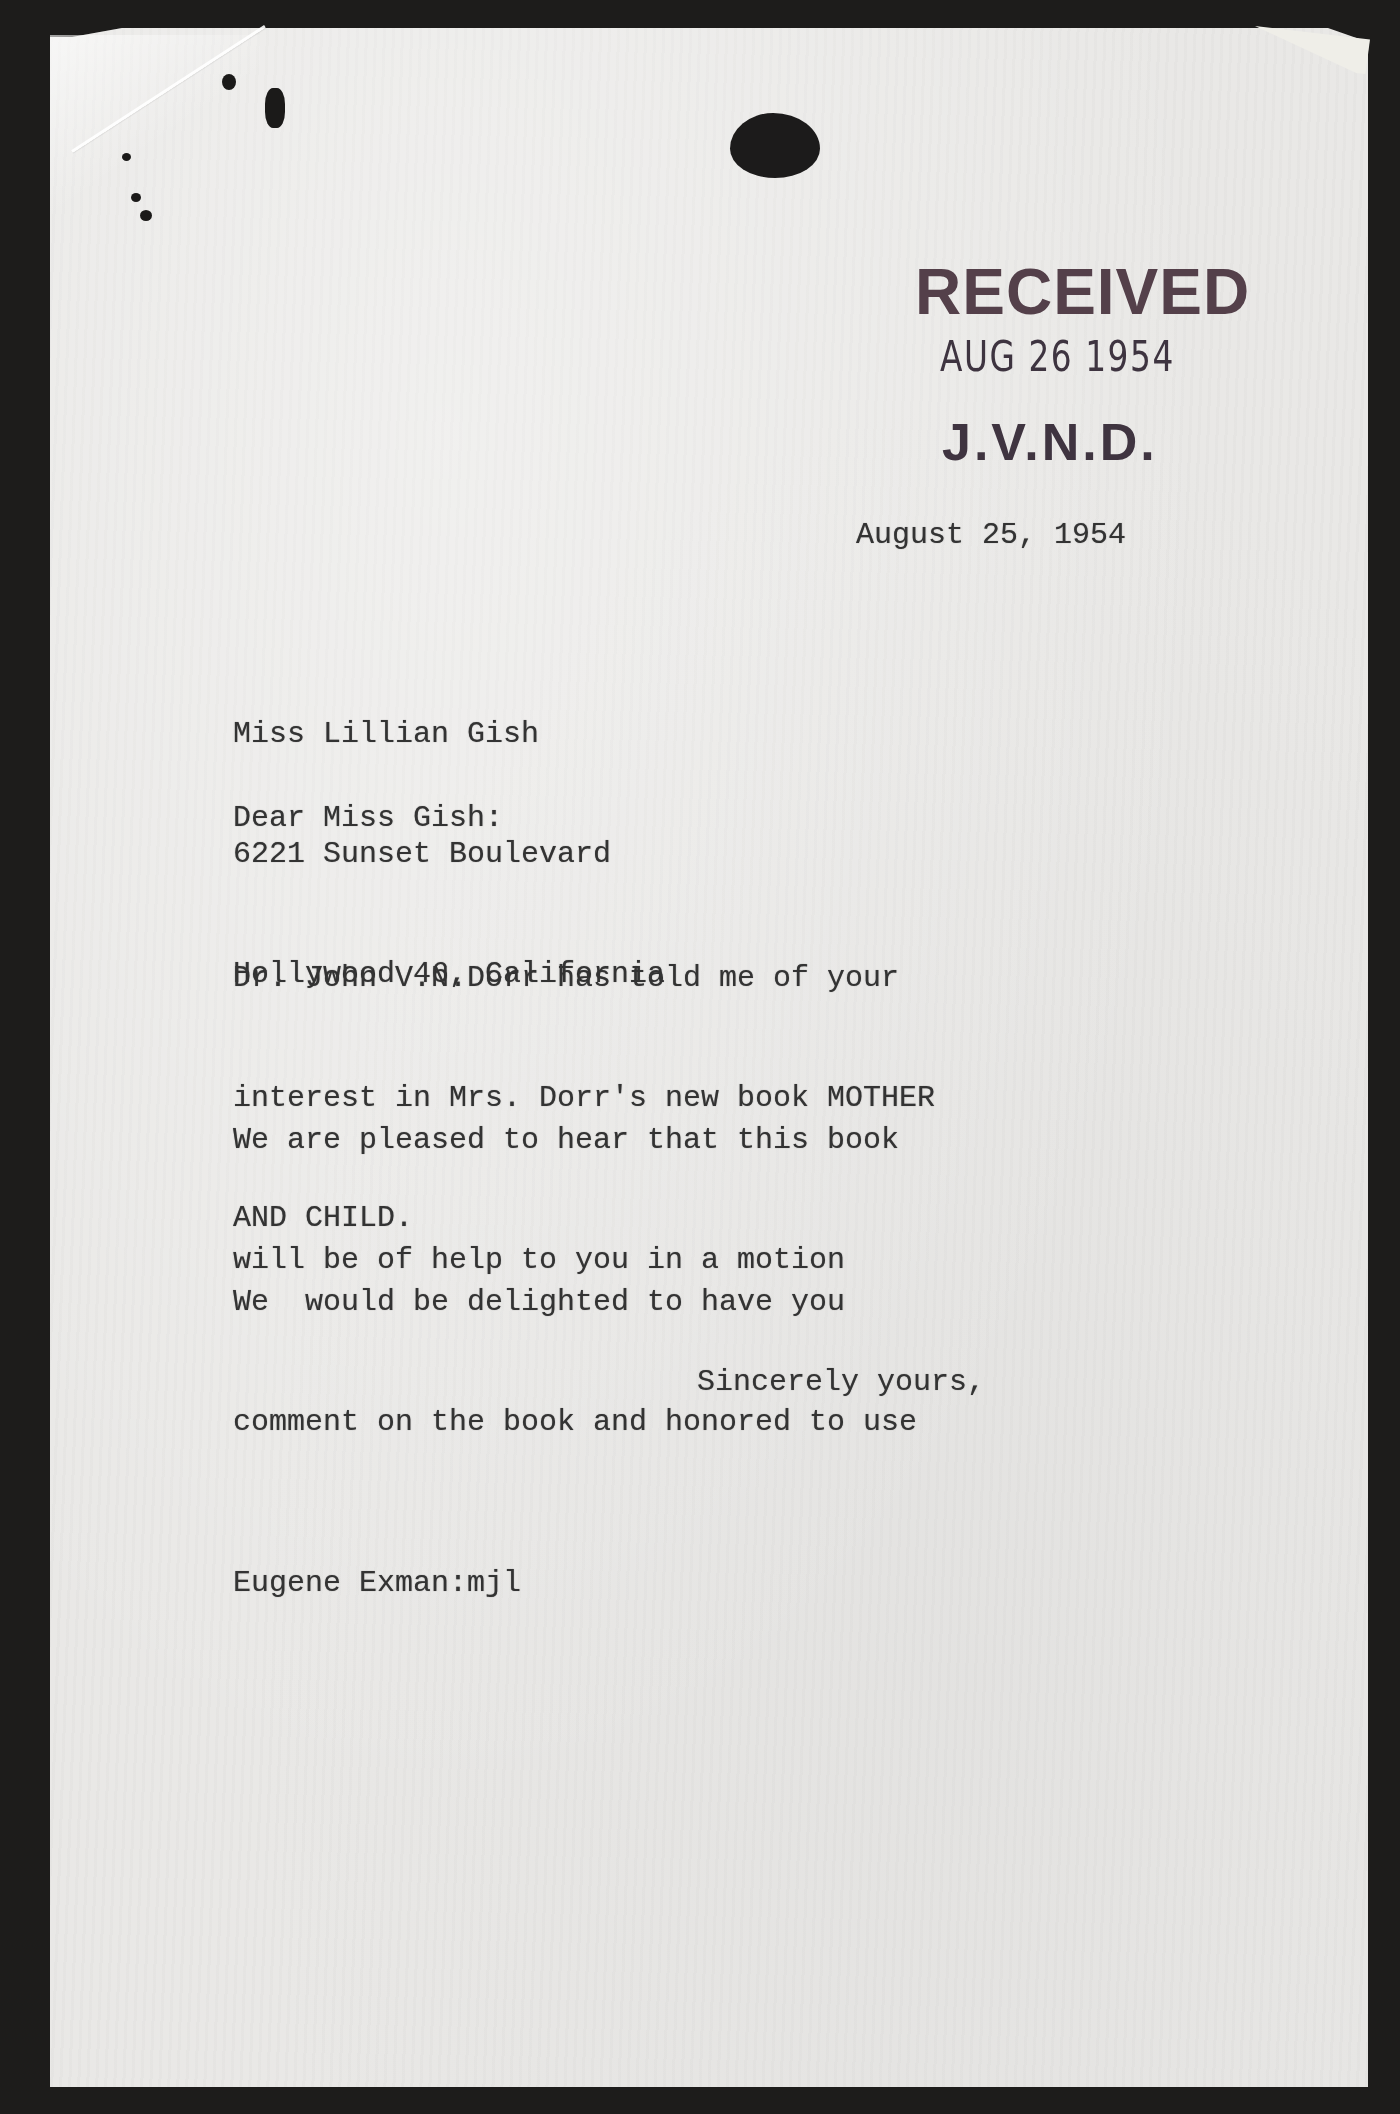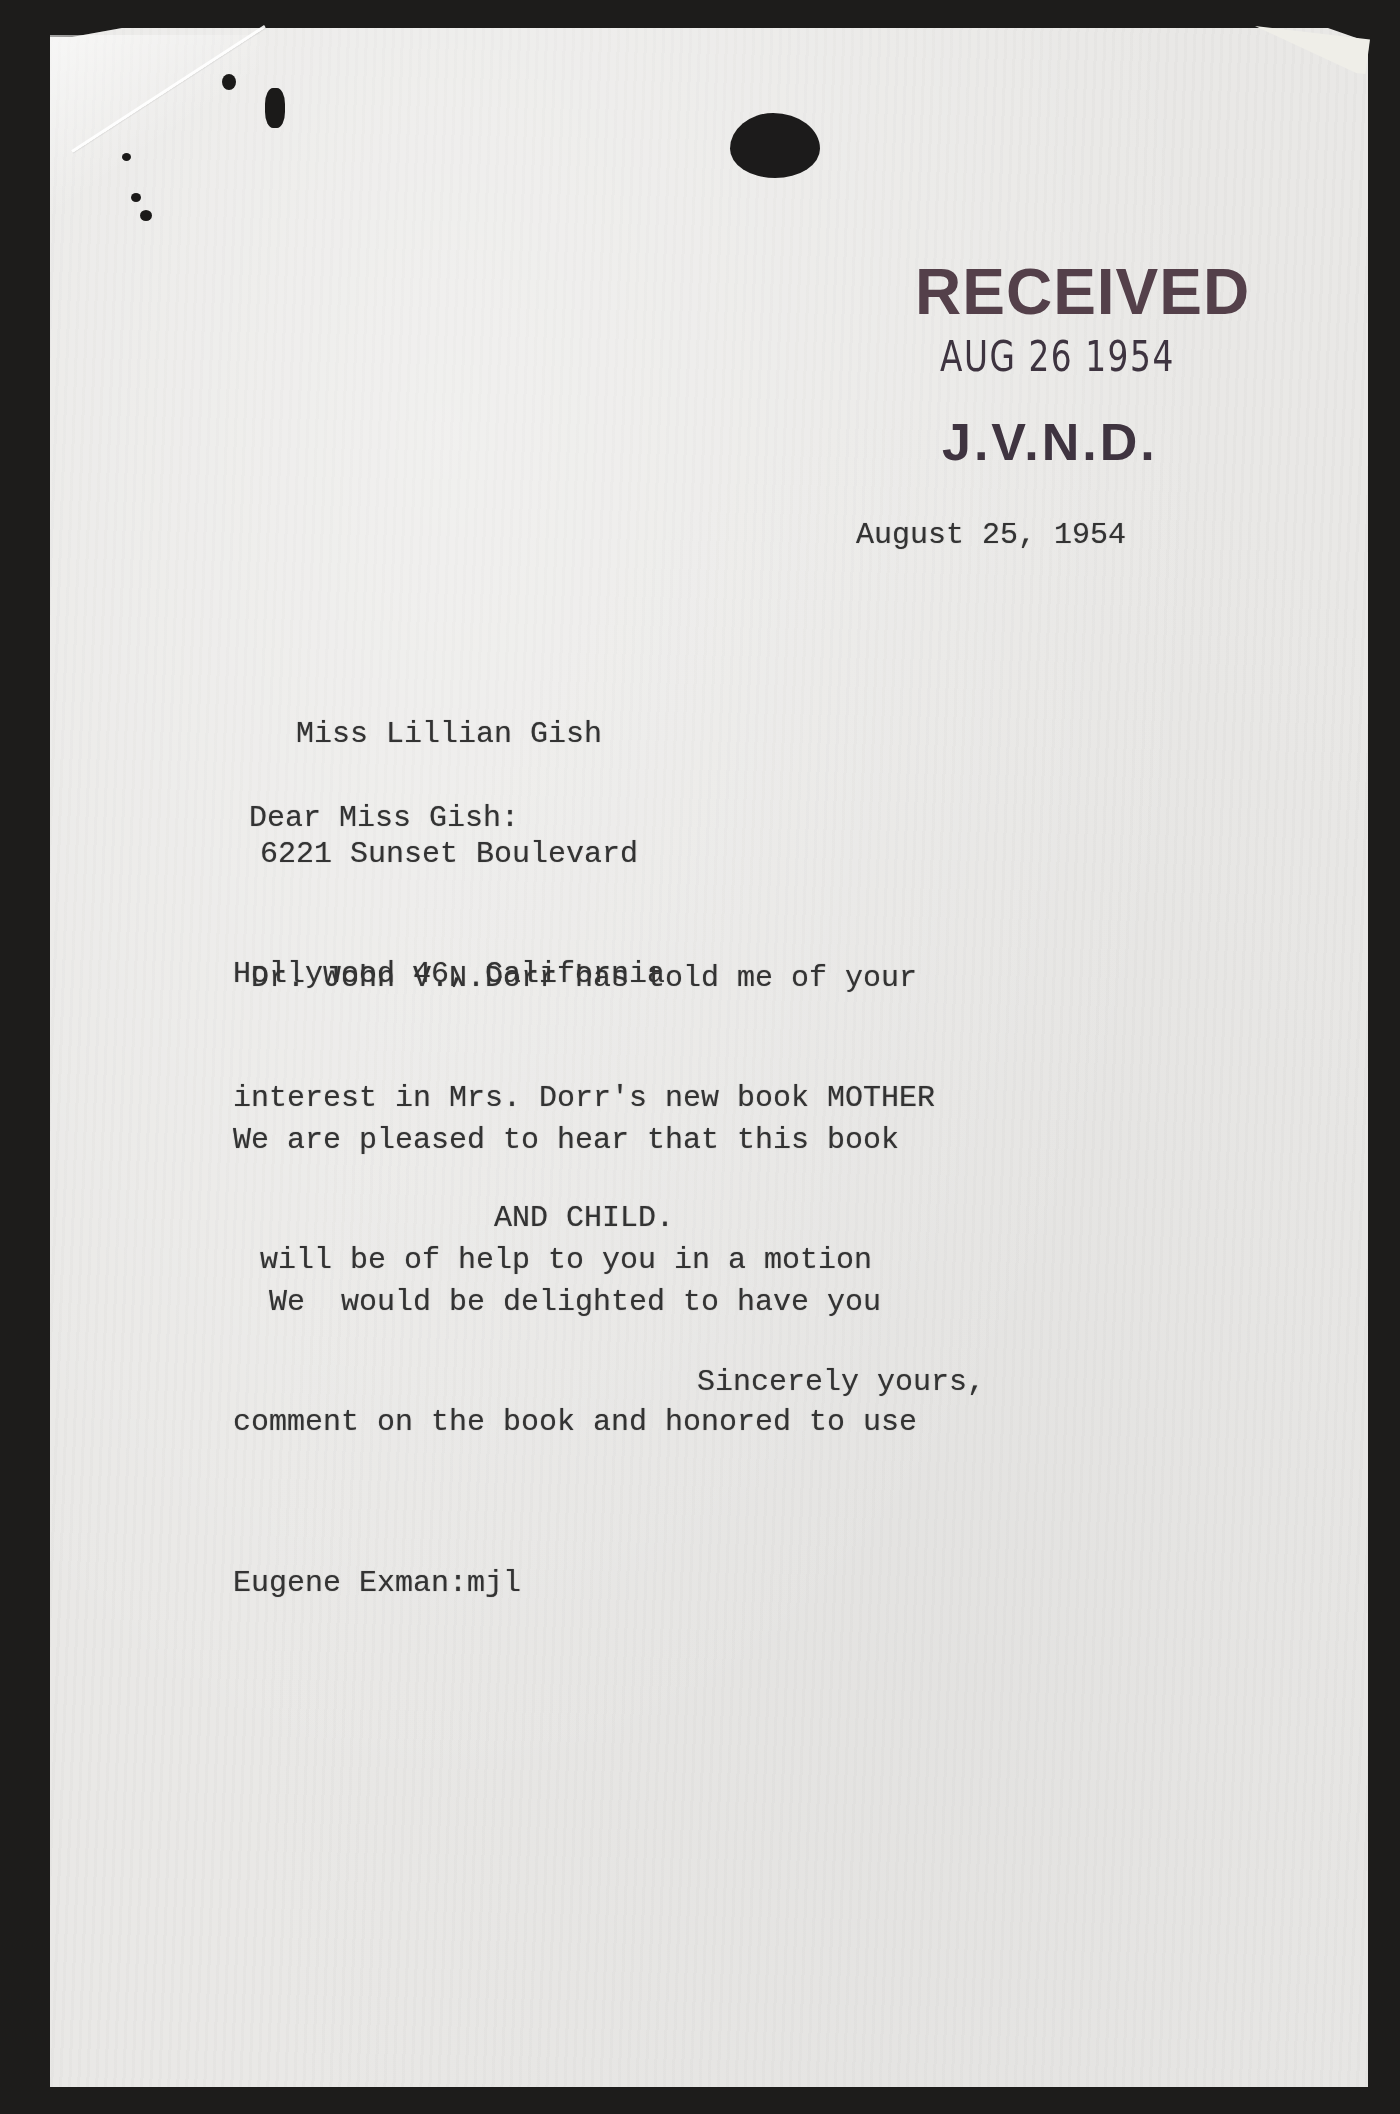--- a/index.html
+++ b/index.html
@@ -51,27 +51,27 @@
   .stamp-initials { left: 942px; top: 412px; font-size: 52px; font-weight: bold; letter-spacing: 3px; color: #3f3440; }
   .typed {
     position: absolute; color: #333;
     font-family: "Liberation Mono", "DejaVu Sans Mono", monospace;
     font-size: 30px; line-height: 40px; font-weight: normal;
     white-space: pre;
     text-shadow: 0 0 1px rgba(40,40,40,0.5);
   }
   .date-line { left: 856px; top: 515px; }
   .addr { left: 233px; top: 634px; }
-  .salutation { left: 249px; top: 798px; }
+  .salutation { left: 233px; top: 798px; }
   .para1 { left: 233px; top: 878px; }
   .para2 { left: 233px; top: 1040px; }
   .para3 { left: 233px; top: 1202px; }
   .closing { left: 697px; top: 1362px; }
   .signature { left: 233px; top: 1563px; }
-  .line { display: block; text-align: center; }
+  .line { display: block; }
 </style>
 </head>
 <body>
 
 <div class="paper"></div>
 <div class="corner-fold-left"></div>
 <div class="crease"></div>
 <div class="tear-dot" style="left:222px;top:74px;width:14px;height:16px;"></div>
 <div class="tear-dot" style="left:265px;top:88px;width:20px;height:40px;border-radius:40%;"></div>
 <div class="tear-dot" style="left:122px;top:153px;width:9px;height:8px;"></div>

